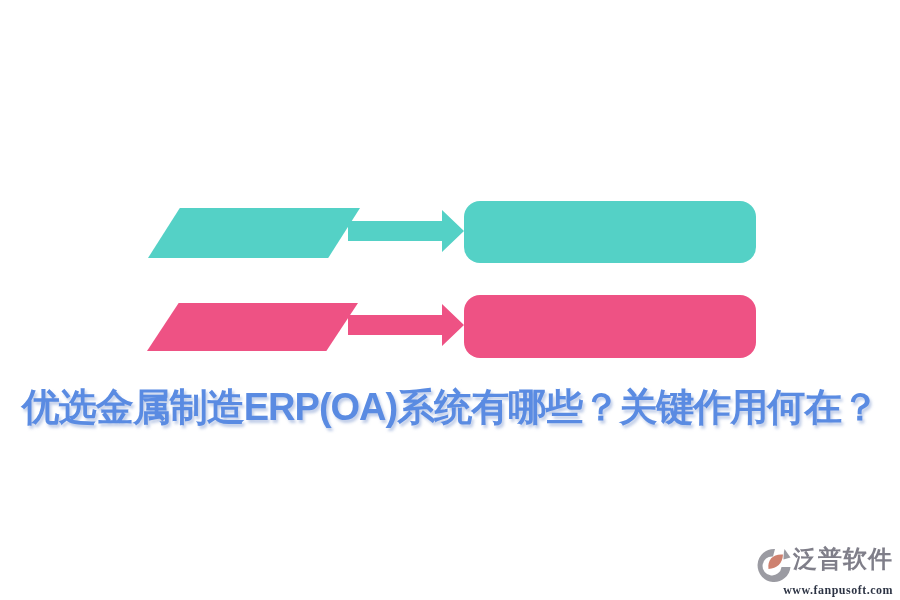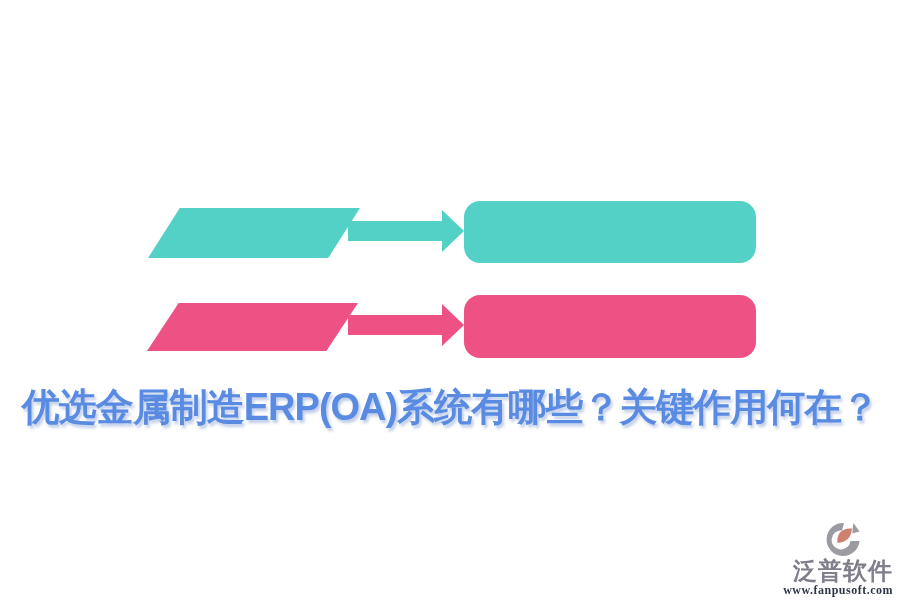--- a/index.html
+++ b/index.html
@@ -35,21 +35,21 @@
     text-shadow: 2px 3px 3px rgba(158, 178, 220, 0.65);
     white-space: nowrap;
   }
 
   
   .watermark {
     position: absolute; right: 7px; bottom: 8px;
     display: flex; flex-direction: column; align-items: flex-end;
     opacity: 0.88;
   }
-  .wm-row { display: flex; align-items: center; flex-direction: column; }
+  .wm-row { display: flex; align-items: flex-start; }
   .wm-icon { display: block; margin-right: 2px; }
   .wm-brand {
     font-family: "Liberation Serif", serif; font-weight: bold;
     font-size: 24px; color: #6e6d79; letter-spacing: 1px; line-height: 26px;
   }
   .wm-url {
     font-family: "Liberation Serif", serif; font-weight: bold;
     font-size: 12px; color: #0f172a; letter-spacing: 0.5px; margin-top: -1px;
   }
 </style>

